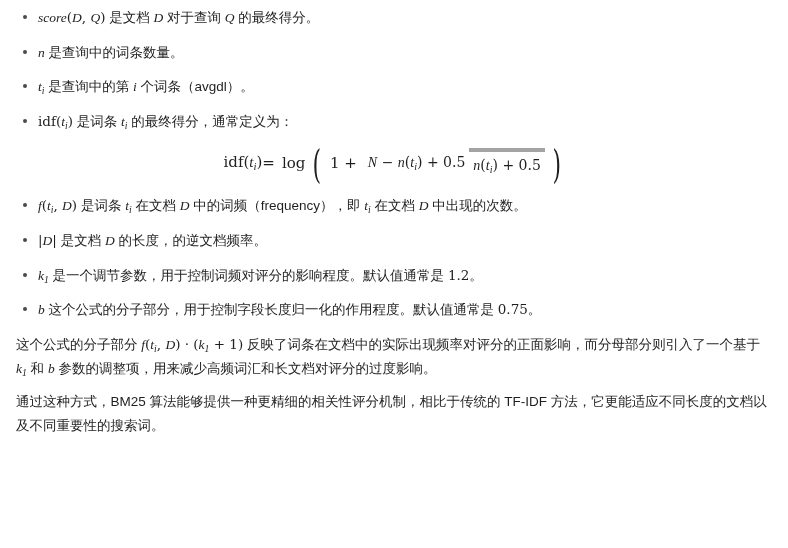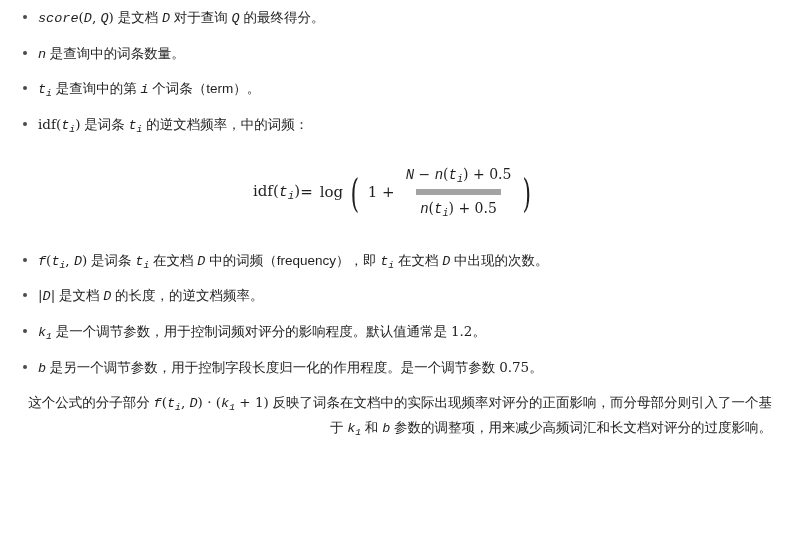--- a/index.html
+++ b/index.html
@@ -34,37 +34,36 @@
     content: "";
     position: absolute;
     left: 7px;
     top: 9px;
     width: 4px;
     height: 4px;
     border-radius: 50%;
     background: #4a4a4a;
   }
   .math {
-    font-family: Liberation Mono, monospace;
+    font-family: Liberation Serif, serif;
     font-style: italic;
   }
   .mathup {
     font-family: "DejaVu Serif", serif;
     font-style: normal;
   }
   sub {
     font-size: 0.72em;
     vertical-align: -0.28em;
   }
   p.para {
     margin: 13px 0 13px 0;
   }
   p.tight {
     margin: 10px 0 10px 0;
-    text-align: right;
   }
   .display-eq {
     text-align: center;
     margin: 14px 0 16px 0;
     font-family: "DejaVu Serif", serif;
   }
   .eqrow {
     display: inline-flex;
     align-items: center;
     font-size: 15px;
@@ -79,47 +78,46 @@
     display: inline-block;
     font-size: 40px;
     line-height: 0.62;
     font-weight: 300;
     transform: scaleX(0.55);
     position: relative;
     top: 1px;
   }
   .frac {
     display: inline-flex;
-    flex-direction: column;
     align-items: center;
     vertical-align: middle;
-    margin: 10px 4px;
+    margin: 0 4px;
     font-size: 14px;
   }
   .frac .numer {
     padding: 0 4px 1px 4px;
   }
   .frac .denom {
     padding: 1px 4px 0 4px;
-    border-top: 6px solid #a3a3a3;
+    border-top: 4px solid #a3a3a3;
   }
   .lead {
     margin-right: 4px;
   }
 </style>
 </head>
 <body>
 
 <div class="page">
 
   <ul class="bullets">
     <li><span><span class="math">score</span><span class="mathup">(</span><span class="math">D</span><span class="mathup">, </span><span class="math">Q</span><span class="mathup">)</span><span> 是文档 </span><span class="math">D</span><span> 对于查询 </span><span class="math">Q</span><span> 的最终得分。</span></span></li>
     <li><span><span class="math">n</span><span> 是查询中的词条数量。</span></span></li>
-    <li><span><span class="math">t</span><sub class="math">i</sub><span> 是查询中的第 </span><span class="math">i</span><span> 个词条（term）。</span></span></li>
-    <li><span><span class="mathup">idf</span><span class="mathup">(</span><span class="math">t</span><sub class="math">i</sub><span class="mathup">)</span><span> 是词条 </span><span class="math">t</span><sub class="math">i</sub><span> 的逆文档频率，中的词频：</span></span></li>
+    <li><span><span class="math">t</span><sub class="math">i</sub><span> 是查询中的第 </span><span class="math">i</span><span> 个词条（avgdl）。</span></span></li>
+    <li><span><span class="mathup">idf</span><span class="mathup">(</span><span class="math">t</span><sub class="math">i</sub><span class="mathup">)</span><span> 是词条 </span><span class="math">t</span><sub class="math">i</sub><span> 的最终得分，通常定义为：</span></span></li>
   </ul>
 
   <div class="display-eq">
     <span class="eqrow">
       <span class="lhs"><span class="mathup">idf</span><span class="mathup">(</span><span class="math">t</span><sub class="math">i</sub><span class="mathup">)</span></span>
       <span class="eqsign mathup">=</span>
       <span class="mathup lead">log</span>
       <span class="paren">(</span>
       <span class="mathup" style="margin:0 3px 0 5px;">1 +</span>
       <span class="frac">
@@ -128,18 +126,19 @@
       </span>
       <span class="paren">)</span>
     </span>
   </div>
 
 
   <ul class="bullets">
     <li><span><span class="math">f</span><span class="mathup">(</span><span class="math">t</span><sub class="math">i</sub><span class="mathup">, </span><span class="math">D</span><span class="mathup">)</span><span> 是词条 </span><span class="math">t</span><sub class="math">i</sub><span> 在文档 </span><span class="math">D</span><span> 中的词频（frequency），即 </span><span class="math">t</span><sub class="math">i</sub><span> 在文档 </span><span class="math">D</span><span> 中出现的次数。</span></span></li>
     <li><span><span class="mathup">|</span><span class="math">D</span><span class="mathup">|</span><span> 是文档 </span><span class="math">D</span><span> 的长度，的逆文档频率。</span></span></li>
     <li><span><span class="math">k</span><sub class="math">1</sub><span> 是一个调节参数，用于控制词频对评分的影响程度。默认值通常是 </span><span class="mathup">1.2</span><span>。</span></span></li>
-    <li><span><span class="math">b</span><span> 是另一个调节参数，用于控制字段长度归一化的作用程度。是一个调节参数 </span><span class="mathup">0.75</span><span>。</span></span></li>
+    <li><span><span class="math">b</span><span> 这个公式的分子部分，用于控制字段长度归一化的作用程度。默认值通常是 </span><span class="mathup">0.75</span><span>。</span></span></li>
   </ul>
 
   <p class="tight"><span>这个公式的分子部分 </span><span class="math">f</span><span class="mathup">(</span><span class="math">t</span><sub class="math">i</sub><span class="mathup">, </span><span class="math">D</span><span class="mathup">) · (</span><span class="math">k</span><sub class="math">1</sub><span class="mathup"> + 1)</span><span> 反映了词条在文档中的实际出现频率对评分的正面影响，而分母部分则引入了一个基于 </span><span class="math">k</span><sub class="math">1</sub><span> 和 </span><span class="math">b</span><span> 参数的调整项，用来减少高频词汇和长文档对评分的过度影响。</span></p>
+  <p class="tight"><span>通过这种方式，BM25 算法能够提供一种更精细的相关性评分机制，相比于传统的 TF-IDF 方法，它更能适应不同长度的文档以及不同重要性的搜索词。</span></p>
 
 </div>
 
 </body></html>

